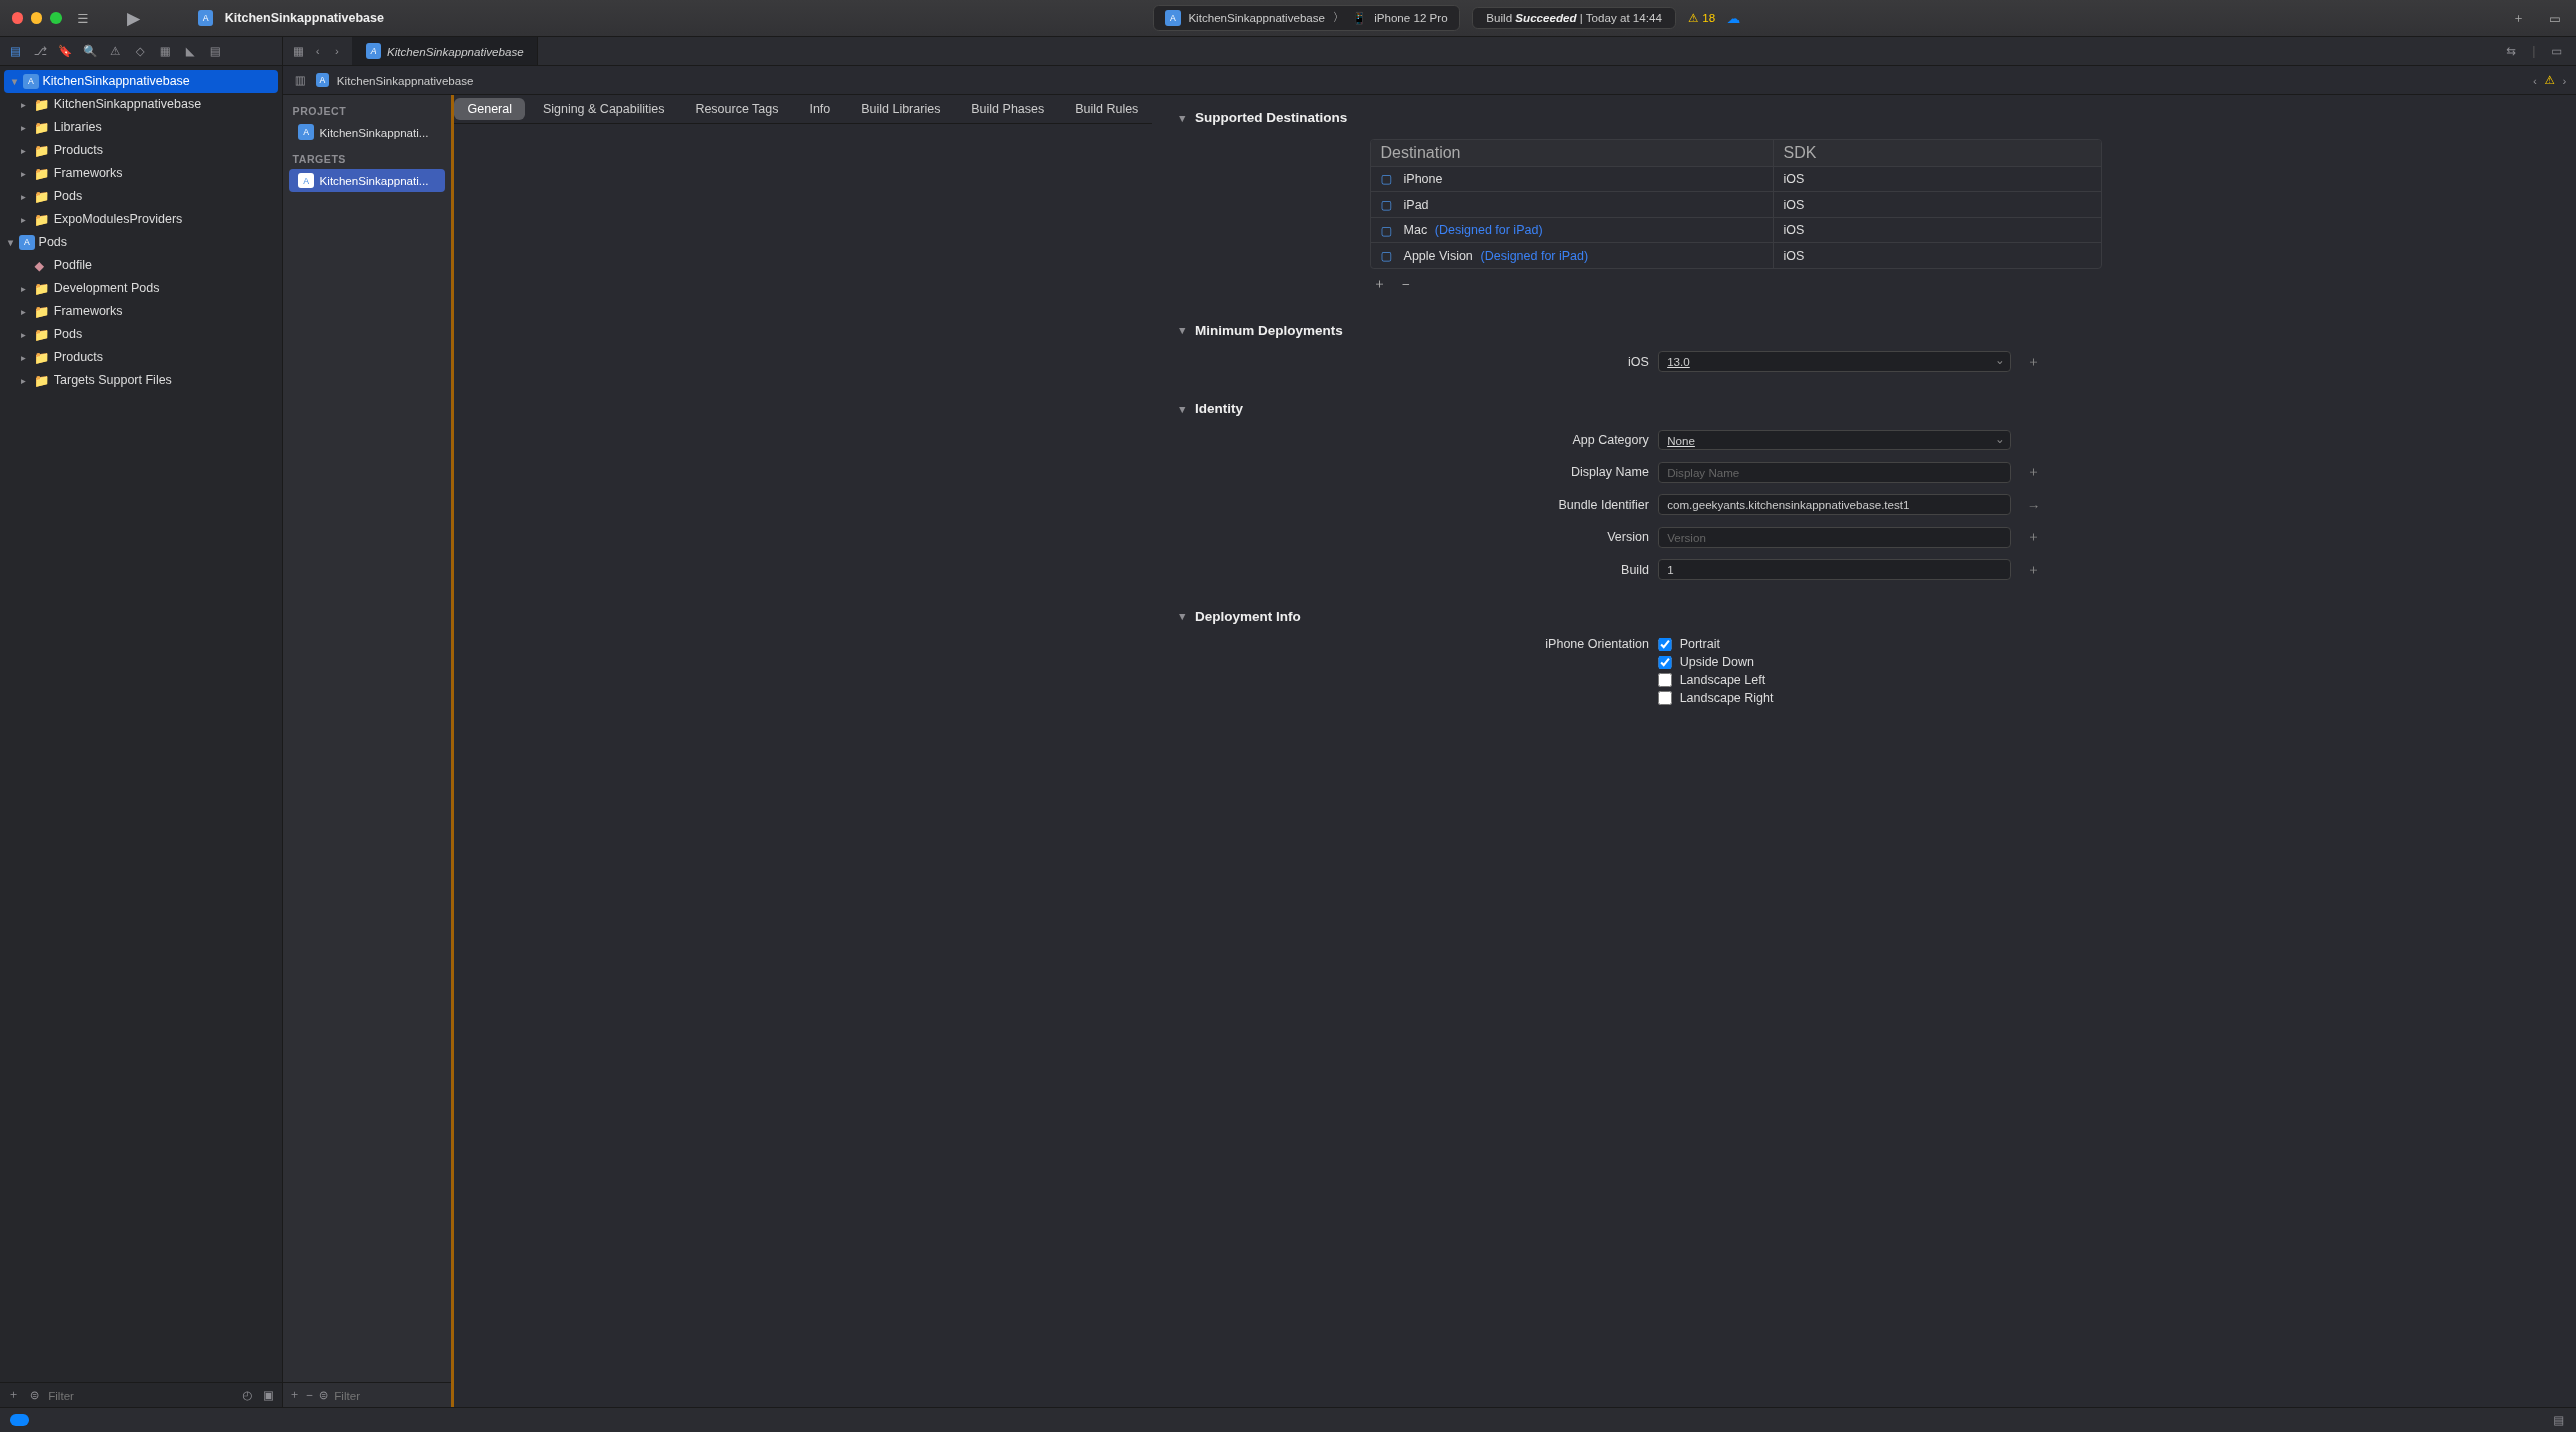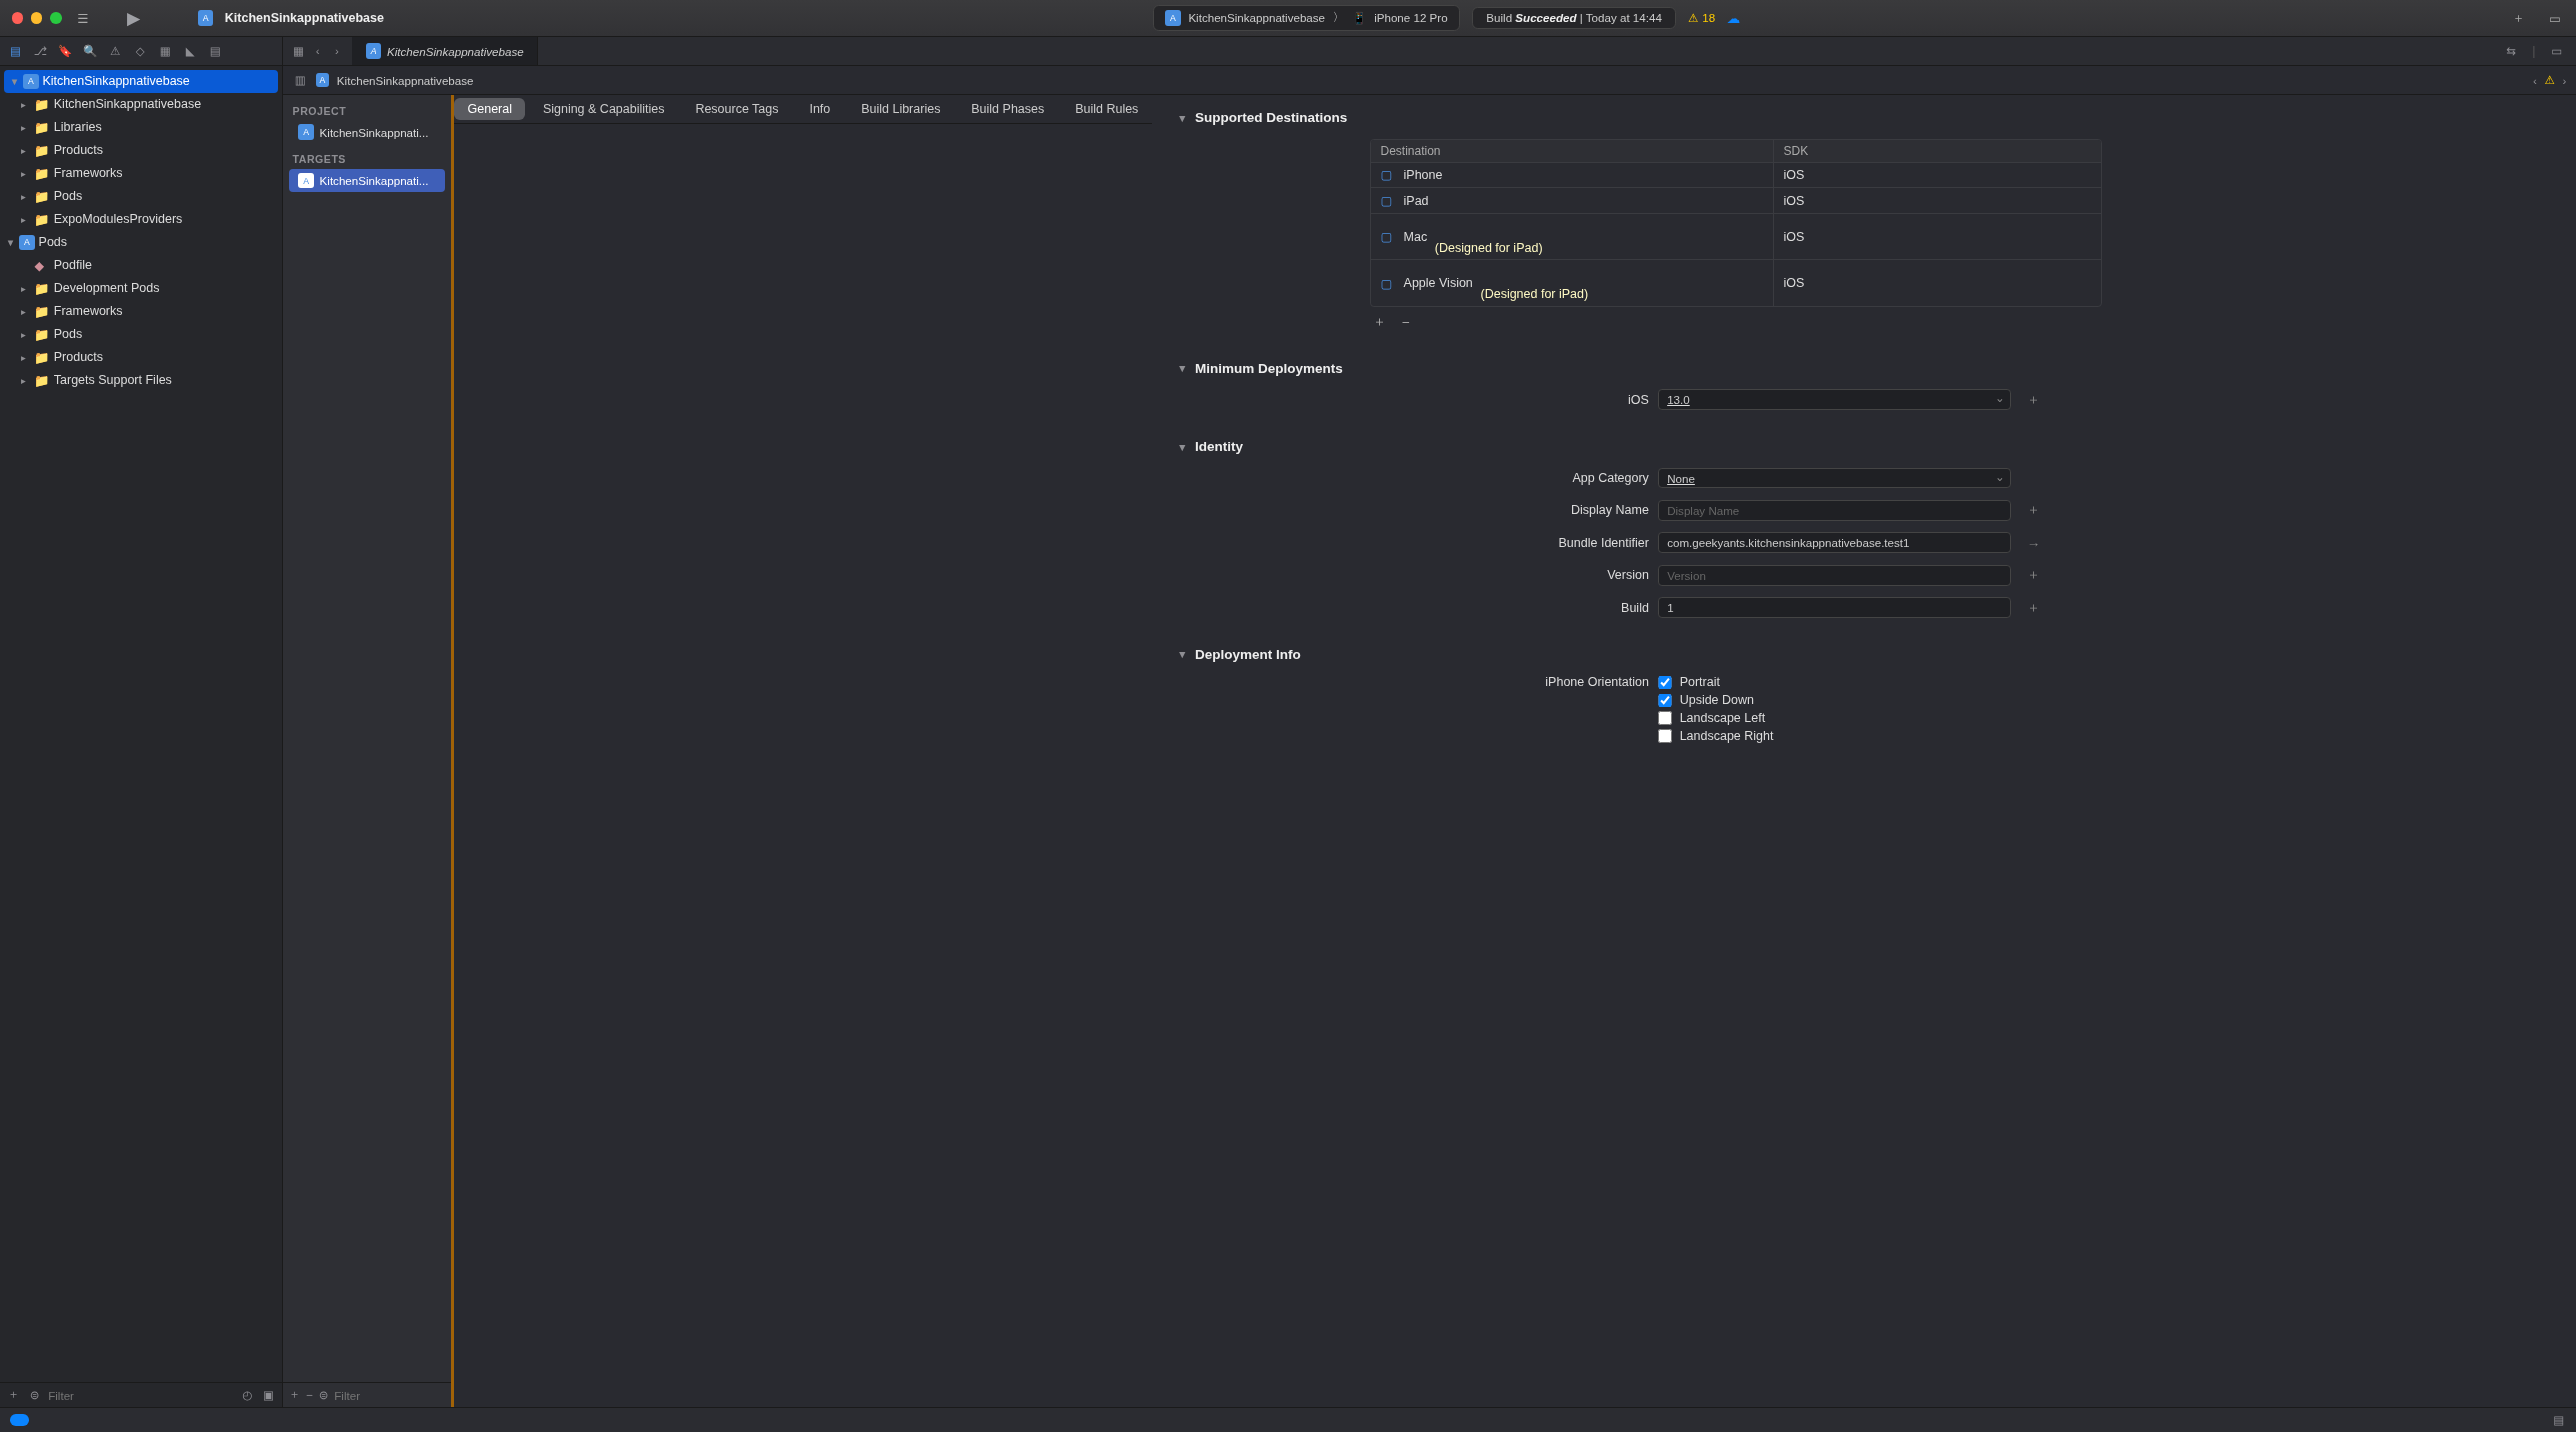--- a/index.html
+++ b/index.html
@@ -68,29 +68,29 @@
 .seg-tab { padding: 3.9px 13.5px; border-radius: 5.8px; font-size: 12.5px; color: #ccc; }
 .seg-tab.active { background: #5a5b60; color: #fff; }
 
 .settings-scroll { flex: 1; overflow: auto; padding: 15.4px 25px 39px; }
 .section { margin-bottom: 29px; }
 .section-header { display: flex; align-items: center; gap: 7.7px; font-weight: 600; color: #eee; margin-bottom: 13.5px; font-size: 13.5px; }
 .section-header .disc { color: #8e8e93; font-size: 10.6px; }
 
 .dest-table { margin-left: 193px; width: 732px; border: 1px solid #3a3b40; border-radius: 3.9px; overflow: hidden; }
 .dest-head { display: flex; background: #2e2f34; border-bottom: 1px solid #3a3b40; }
-.dest-head div { padding: 3.9px 9.6px; font-size: 12px; color: #aaa; }
+.dest-head div { padding: 3.9px 9.6px; font-size: 16px; color: #aaa; }
 .dest-head .c1 { flex: 1; border-right: 1px solid #3a3b40; }
 .dest-head .c2 { width: 327px; }
 .dest-row { display: flex; border-bottom: 1px solid #3a3b40; align-items: center; }
 .dest-row:last-child { border-bottom: none; }
 .dest-row .c1 { flex: 1; padding: 4.8px 9.6px; display: flex; align-items: center; gap: 7.7px; border-right: 1px solid #3a3b40; }
 .dest-row .c2 { width: 327px; padding: 4.8px 9.6px; }
 .dest-icon { color: #4a90e2; width: 15.4px; }
-.light { color: #fef9c3; margin-top: 22px; }
+.light { color: #3b82f6; }
 .dest-btns { margin-left: 193px; display: flex; gap: 7.7px; padding-top: 5.8px; }
 .sq-btn { width: 19px; height: 19px; display: flex; align-items: center; justify-content: center; color: #aaa; font-size: 13.5px; }
 
 .form-row { display: flex; align-items: center; margin-bottom: 11.6px; gap: 9.6px; }
 .form-label { width: 472px; text-align: right; color: #ddd; font-size: 12.5px; }
 .form-field { width: 353px; text-decoration: underline; }
 .select { background: #1f2024; border: 1px solid #444; border-radius: 3.9px; padding: 2.9px 19px 2.9px 7.7px; color: #ccc; font-size: 11.6px; position: relative; }
 .select:after { content: '⌄'; position: absolute; right: 5.8px; top: 1px; color: #888; }
 .text-input { width: 100%; background: #1f2024; border: 1px solid #444; border-radius: 3.9px; padding: 2.9px 7.7px; color: #ccc; font-size: 11.6px; }
 .text-input::placeholder { color: #666; }

